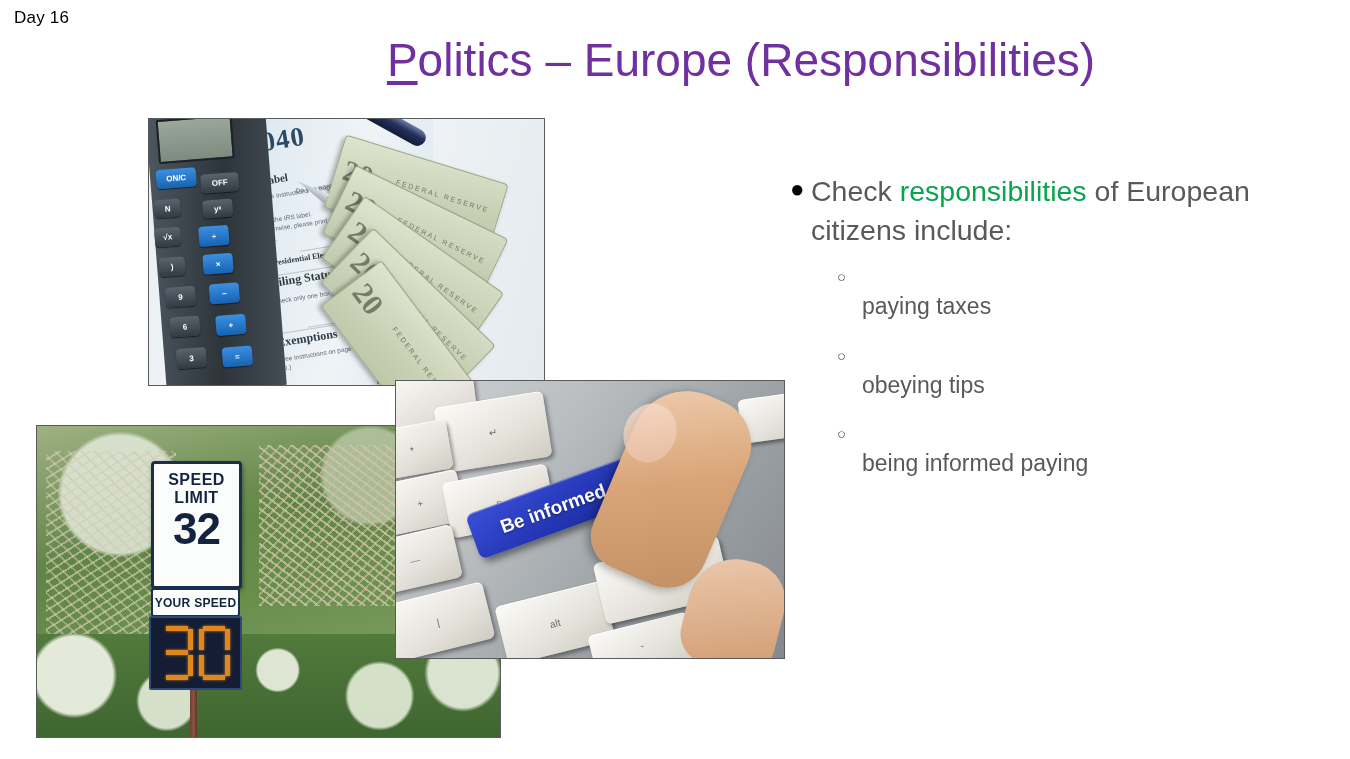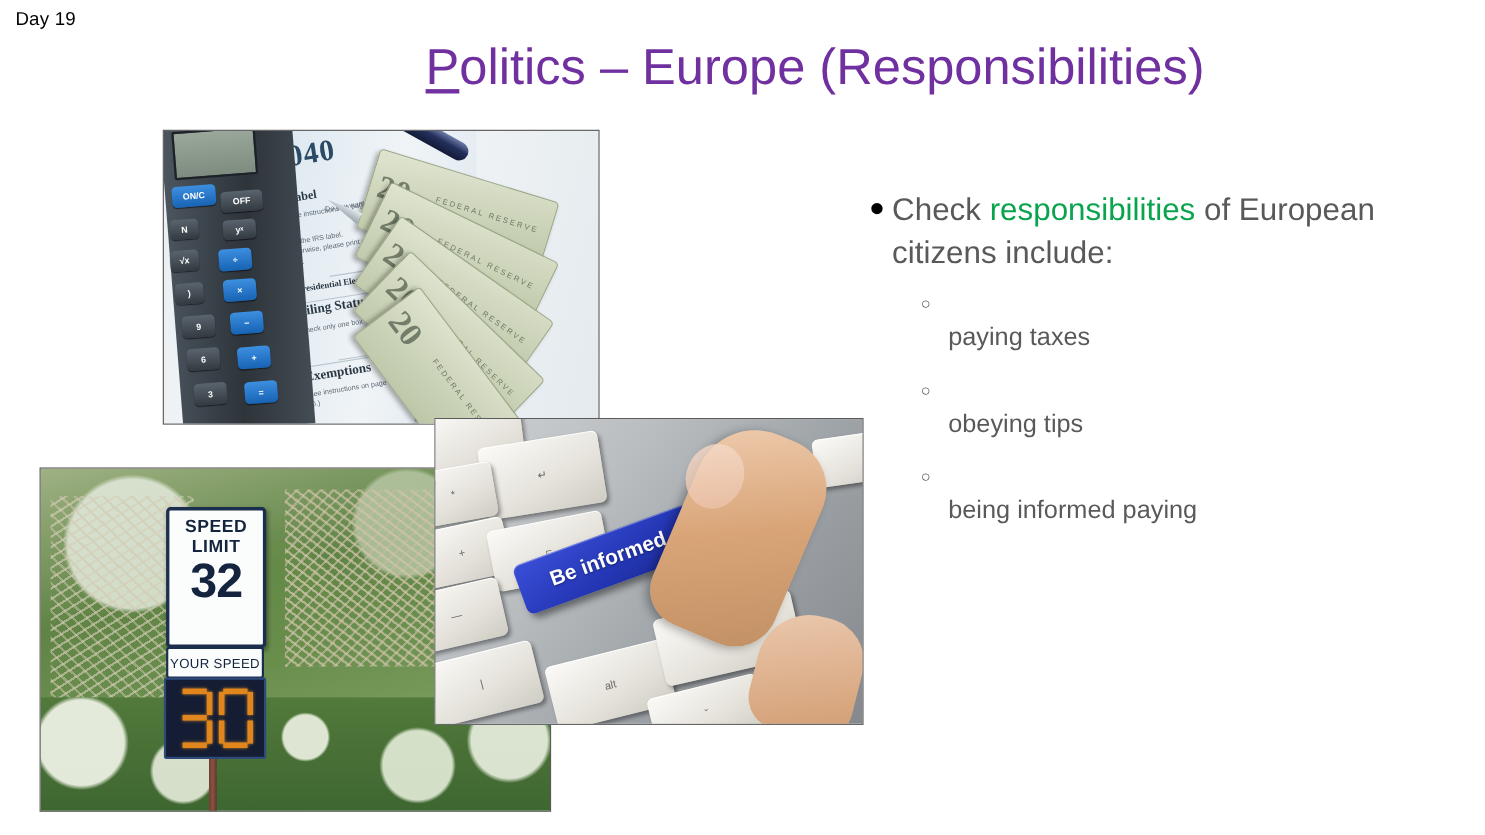--- a/index.html
+++ b/index.html
@@ -108,21 +108,21 @@
       display:flex;flex-direction:column;align-items:center;
       box-shadow:1px 2px 4px rgba(0,0,0,.38);}
   #photo-speed .sign .s1{font-size:16px;font-weight:bold;color:#14243f;margin-top:7px;
       letter-spacing:.5px;}
   #photo-speed .sign .s2{font-size:16px;font-weight:bold;color:#14243f;letter-spacing:.5px;}
   #photo-speed .sign .s3{font-size:44px;font-weight:bold;color:#14243f;line-height:.97;
       margin-top:1px;letter-spacing:-1px;}
   #photo-speed .yours{position:absolute;left:114px;top:162px;width:85px;height:25px;
       background:#fbfcfc;border:2px solid #1c2e4e;border-radius:3px;
       display:flex;align-items:center;justify-content:center;
-      font-size:12px;font-weight:normal;color:#14243f;letter-spacing:.3px;}
+      font-size:12px;font-weight:bold;color:#14243f;letter-spacing:.3px;}
   #photo-speed .led{position:absolute;left:112px;top:190px;width:89px;height:70px;
       background:#141d33;border:2px solid #2d4a78;border-radius:2px;
       display:flex;align-items:center;justify-content:center;gap:6px;}
   .seg{width:31px;height:54px;position:relative;}
   .seg i{position:absolute;background:#e0861c;
       box-shadow:0 0 3px rgba(240,150,40,.85);display:none;}
   .seg i.h{height:5px;width:22px;left:4px;}
   .seg i.v{width:5px;height:21px;}
   .seg i.t{top:0;}  .seg i.m{top:24px;} .seg i.b{top:49px;}
   .seg i.tl{left:0;top:3px;} .seg i.tr{right:0;top:3px;}
@@ -154,21 +154,21 @@
   #photo-key .finger2{position:absolute;left:290px;top:178px;width:96px;height:110px;
       background:linear-gradient(160deg,#eccab0,#d09a6e);
       border-radius:48px 40px 30px 30px;transform:rotate(14deg);}
   #photo-key .nail{position:absolute;left:228px;top:22px;width:52px;height:60px;
       background:linear-gradient(150deg,#f7ddcc,#e9bfa6);border-radius:50%;
       transform:rotate(23deg);opacity:.8;}
 </style>
 </head>
 <body>
 
-<div id="day-label">Day 19</div>
+<div id="day-label">Day 16</div>
 
 <div id="slide-title">
   <span id="title-shift">
     <span class="u">P</span><span>olitics – Europe (Responsibilities)</span>
   </span>
 </div>
 
 <div class="photo" id="photo-tax">
   <div class="paper"></div>
   <div class="formtint"></div>

